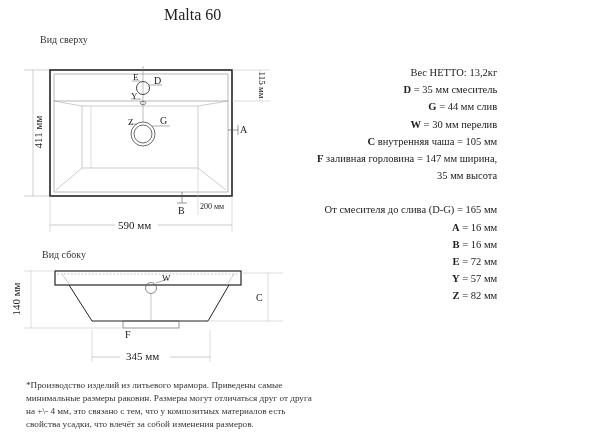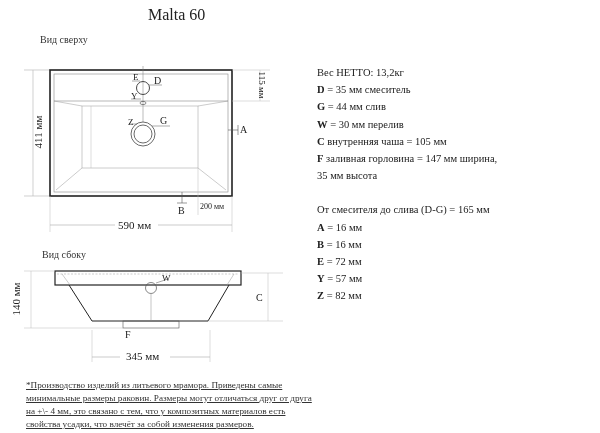--- a/index.html
+++ b/index.html
@@ -1,25 +1,25 @@
 <!DOCTYPE html>
 <html><head>
 <meta charset="utf-8">
 <style>
   html, body { margin:0; padding:0; background:#ffffff; }
   body { width:600px; height:433px; position:relative; overflow:hidden;
          font-family:"Liberation Serif", serif; color:#222; }
   .abs { position:absolute; white-space:nowrap; }
-  .title { left:148px; top:6px; font-size:16px; }
+  .title { left:164px; top:6px; font-size:16px; }
   .view-label { font-size:10px; color:#333; }
   .dim-txt { font-size:10px; color:#222; }
-  .specs { left:317px; top:64px; font-size:10.5px; line-height:17.2px; }
+  .specs { left:317px; top:64px; font-size:10.5px; line-height:17.2px;text-align:right; }
   .specs div { white-space:nowrap; }
   .specs b { font-weight:bold; }
-  .note { left:26px; top:379px; font-size:9.2px; line-height:13px; color:#333;text-decoration:underline; }
+  .note { left:26px; top:379px; font-size:9.2px; line-height:13px; color:#333; }
   svg { position:absolute; left:0; top:0; }
 </style>
 </head>
 <body>
 
 <div class="abs title">Malta 60</div>
 
 <div class="abs view-label" style="left:40px;top:34px;">Вид сверху</div>
 
 <svg width="600" height="433">

